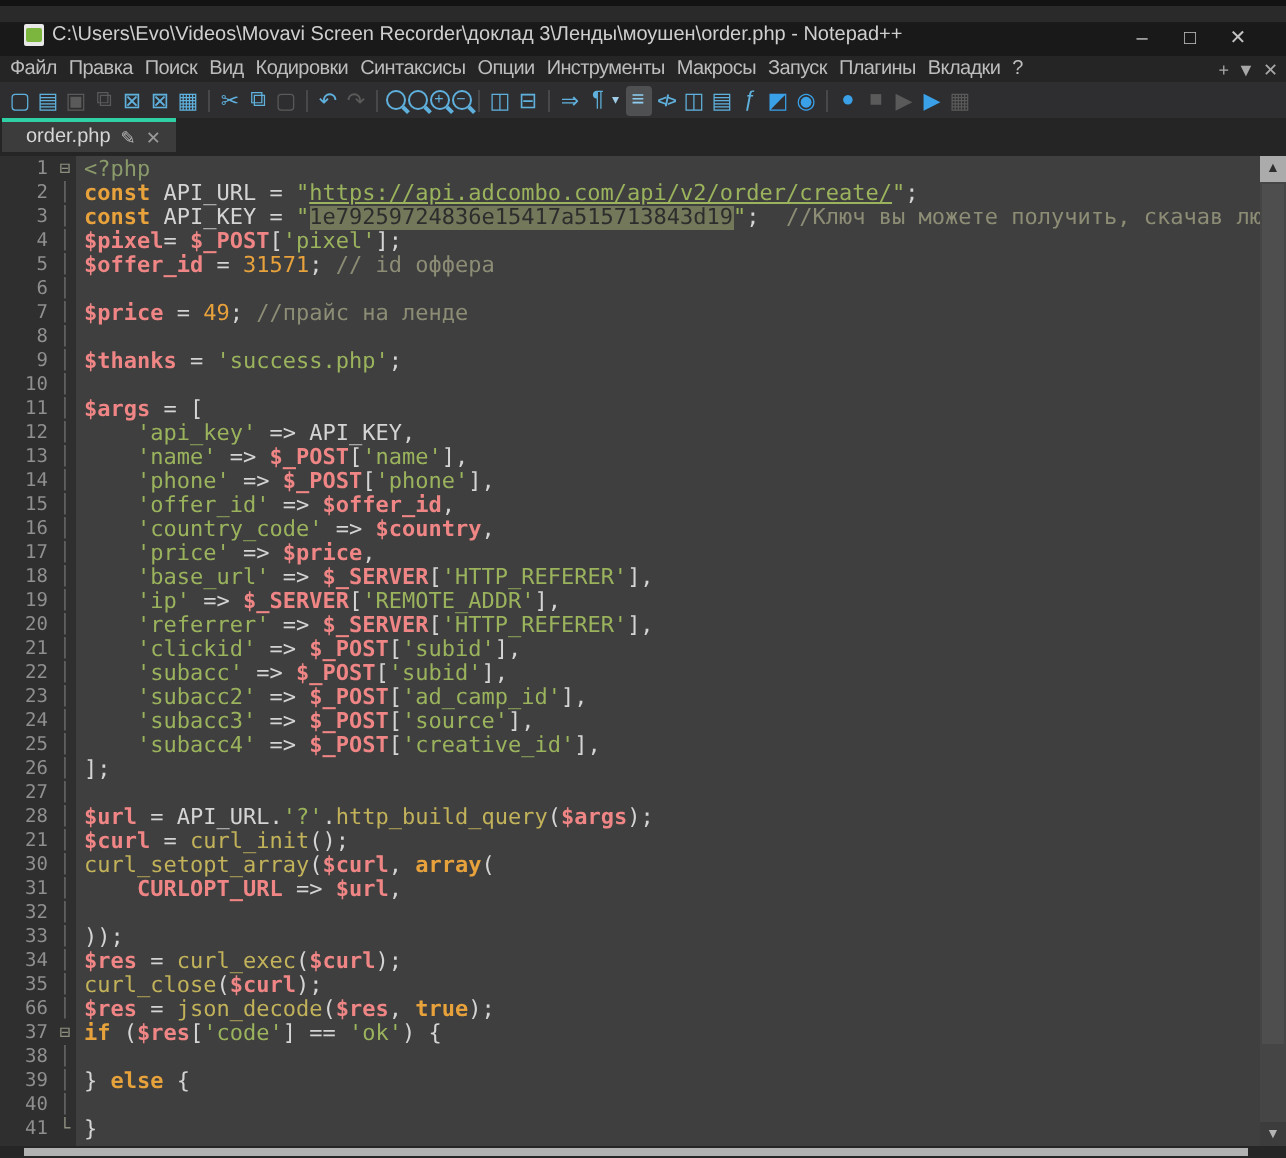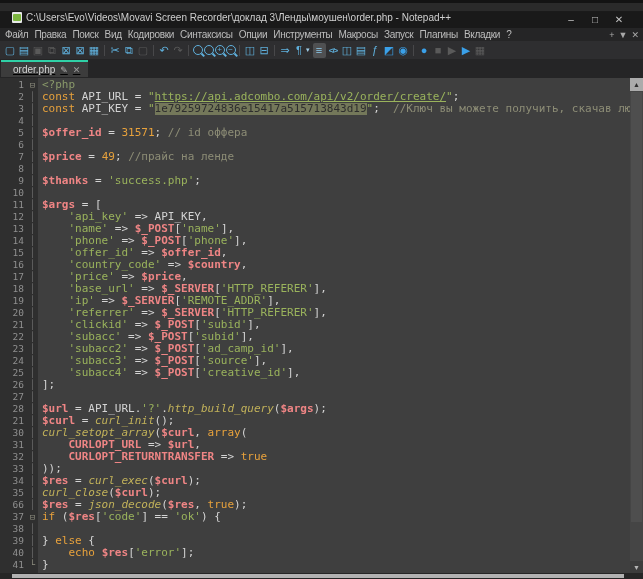--- a/index.html
+++ b/index.html
@@ -27,36 +27,36 @@
   .tsep{width:1px;height:11px;background:#48484a;margin:0 3px;flex:0 0 auto;display:inline-block;}
   .st-on{color:var(--iconblue,#5fb0dc);}
   .st-off{color:var(--icondis,#5a5a5a);}
   .st-active{color:#8ecdf0;background:#4f5052;border-radius:2px;}
   .st-rec{color:var(--iconbright,#3aa0e8);}
   .st-onblue{color:var(--iconbright,#3aa0e8);}
   .txtglyph{font-size:8px;font-weight:bold;letter-spacing:-1px;}
   .mag{width:8px;height:8px;border:1.5px solid currentColor;border-radius:50%;position:relative;display:inline-flex;align-items:center;justify-content:center;font-size:8px;line-height:1;box-sizing:content-box;}
   .mag::after{content:"";position:absolute;width:4px;height:1.5px;background:currentColor;right:-3px;bottom:-1px;transform:rotate(45deg);}
   
-  .tabbar{height:19px;background:var(--chrome,#252526);display:flex;align-items:center;flex:0 0 auto;text-decoration:underline;}
+  .tabbar{height:19px;background:var(--chrome,#252526);display:flex;align-items:flex-start;flex:0 0 auto;}
   .tab{height:17px;background:var(--tabbg,#3c3c3c);border-top:2px solid var(--teal,#2fd0a6);display:flex;align-items:center;gap:5px;padding:0 8px 0 12px;box-sizing:border-box;margin-left:1px;}
   .tab-label{font-size:10px;color:#d6d6d6;}
   .tab-pencil{font-size:9px;color:#b5b5b5;}
   .tab-close{font-size:9px;color:#9a9a9a;}
   
   .editor{flex:1 1 auto;position:relative;background:linear-gradient(to right,var(--marginbg,#2f2f2f) 38px,var(--bg,#3f3f3f) 38px);overflow:hidden;}
   #code-rows{position:absolute;left:0;top:1px;right:13px;overflow:hidden;}
   .row{display:flex;height:12px;line-height:12px;font-family:"DejaVu Sans Mono",monospace;font-size:11px;}
   .ln{width:24px;flex:0 0 auto;text-align:right;padding-right:3px;color:var(--linenum,#909090);font-size:9.5px;background:var(--marginbg,#2f2f2f);}
   .fold{width:11px;flex:0 0 auto;text-align:center;color:#8f8f80;font-size:9px;background:var(--marginbg,#2f2f2f);}
   .fold.f-line{color:#6d6d6d;}
   .txt{white-space:pre;padding-left:4px;overflow:hidden;}
   .t-op{color:var(--op,#d4d4d4);}
-  .t-kw{color:var(--kw,#e8a23c);font-weight:normal;}
-  .t-fn{color:var(--fn,#c2b25a);font-style:italic;}
+  .t-kw{color:var(--kw,#e8a23c);font-weight:bold;}
+  .t-fn{color:var(--fn,#c2b25a);}
   .t-var{color:var(--var,#ef8585);font-weight:bold;}
   .t-str{color:var(--str,#9ab35c);}
   .t-url{color:var(--str,#9ab35c);text-decoration:underline;text-align:center;}
   .t-num{color:var(--kw,#e8a23c);}
   .t-cmt{color:var(--cmt,#8d8d76);}
   .t-php{color:var(--php,#8a9a6a);}
   .t-sel{background:var(--selbg,#74785a);color:var(--seltext,#2d2d2d);margin-top:23px;}
   
   .vscroll{position:absolute;top:0;right:0;bottom:0;width:13px;background:#454545;}
   .vs-up{height:13px;background:#ababab;color:#2e2e2e;font-size:7px;display:flex;align-items:center;justify-content:center;}
@@ -168,20 +168,21 @@
           <span class="txt"><span class="t-kw">const</span><span class="t-op"> API_URL = </span><span class="t-str">"</span><span class="t-url">https://api.adcombo.com/api/v2/order/create/</span><span class="t-str">"</span><span class="t-op">;</span></span>
         </div>
         <div class="row">
           <span class="ln">3</span>
           <span class="fold f-line">│</span>
           <span class="txt"><span class="t-kw">const</span><span class="t-op"> API_KEY = </span><span class="t-str">"</span><span class="t-sel">1e79259724836e15417a515713843d19</span><span class="t-str">"</span><span class="t-op">; </span><span class="t-cmt"> //Ключ вы можете получить, скачав любой лендинг с агау и достать его из файла</span></span>
         </div>
         <div class="row">
           <span class="ln">4</span>
           <span class="fold f-line">│</span>
+          <span class="txt"><span class="t-var">$pixel</span><span class="t-op">= </span><span class="t-var">$_POST</span><span class="t-op">[</span><span class="t-str">'pixel'</span><span class="t-op">];</span></span>
         </div>
         <div class="row">
           <span class="ln">5</span>
           <span class="fold f-line">│</span>
           <span class="txt"><span class="t-var">$offer_id</span><span class="t-op"> = </span><span class="t-num">31571</span><span class="t-op">; </span><span class="t-cmt">// id оффера</span></span>
         </div>
         <div class="row">
           <span class="ln">6</span>
           <span class="fold f-line">│</span>
         </div>
@@ -306,21 +307,20 @@
           <span class="txt"><span class="t-fn">curl_setopt_array</span><span class="t-op">(</span><span class="t-var">$curl</span><span class="t-op">, </span><span class="t-kw">array</span><span class="t-op">(</span></span>
         </div>
         <div class="row">
           <span class="ln">31</span>
           <span class="fold f-line">│</span>
           <span class="txt"><span class="t-op">    </span><span class="t-var">CURLOPT_URL</span><span class="t-op"> =&gt; </span><span class="t-var">$url</span><span class="t-op">,</span></span>
         </div>
         <div class="row">
           <span class="ln">32</span>
           <span class="fold f-line">│</span>
-          <span class="txt"><span class="t-op">    </span><span class="t-var">CURLOPT_RETURNTRANSFER</span><span class="t-op"> =&gt; </span><span class="t-kw">true</span></span>
         </div>
         <div class="row">
           <span class="ln">33</span>
           <span class="fold f-line">│</span>
           <span class="txt"><span class="t-op">));</span></span>
         </div>
         <div class="row">
           <span class="ln">34</span>
           <span class="fold f-line">│</span>
           <span class="txt"><span class="t-var">$res</span><span class="t-op"> = </span><span class="t-fn">curl_exec</span><span class="t-op">(</span><span class="t-var">$curl</span><span class="t-op">);</span></span>
@@ -345,21 +345,20 @@
           <span class="fold f-line">│</span>
         </div>
         <div class="row">
           <span class="ln">39</span>
           <span class="fold f-line">│</span>
           <span class="txt"><span class="t-op">} </span><span class="t-kw">else</span><span class="t-op"> {</span></span>
         </div>
         <div class="row">
           <span class="ln">40</span>
           <span class="fold f-line">│</span>
-          <span class="txt"><span class="t-op">    </span><span class="t-kw">echo</span><span class="t-op"> </span><span class="t-var">$res</span><span class="t-op">[</span><span class="t-str">'error'</span><span class="t-op">];</span></span>
         </div>
         <div class="row">
           <span class="ln">41</span>
           <span class="fold f-end">└</span>
           <span class="txt"><span class="t-op">}</span></span>
         </div>
       </div>
     <div class="vscroll">
       <div class="vs-up">▲</div>
       <div class="vs-thumb"></div>

